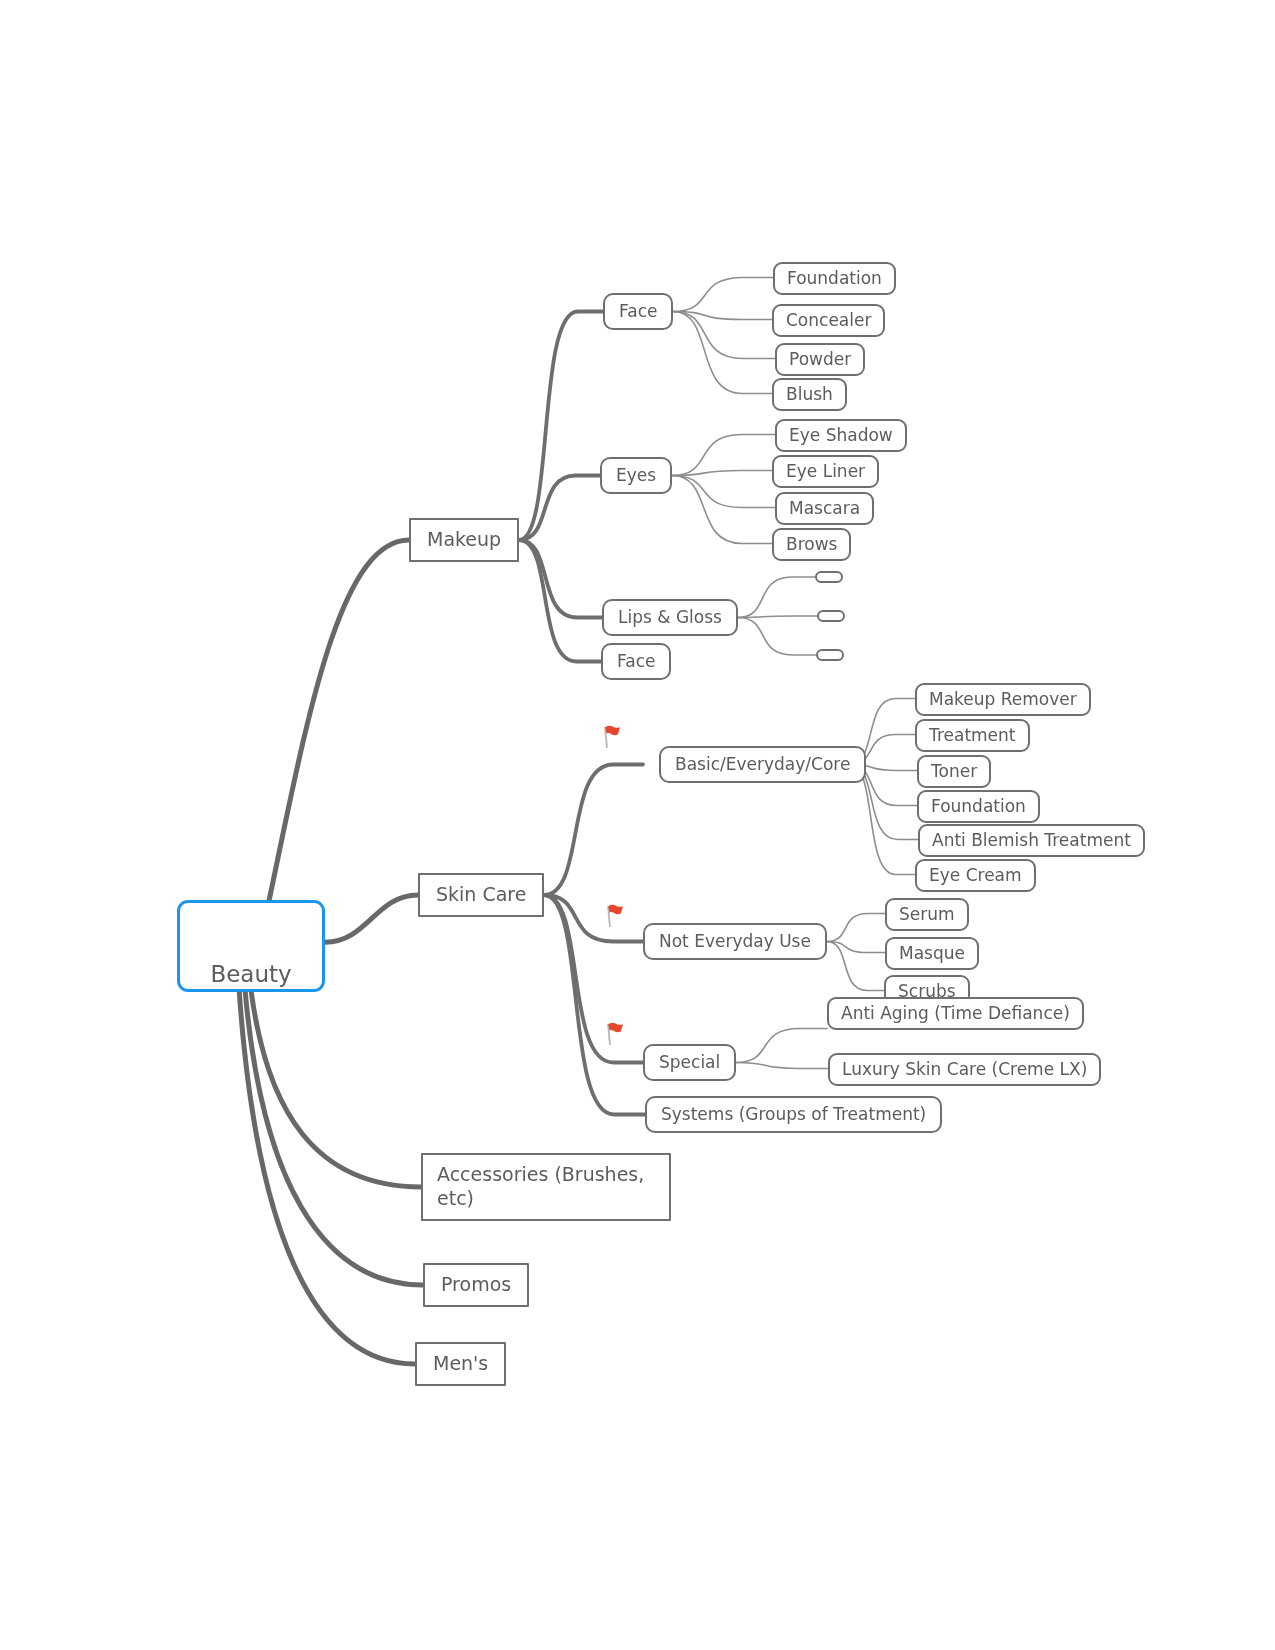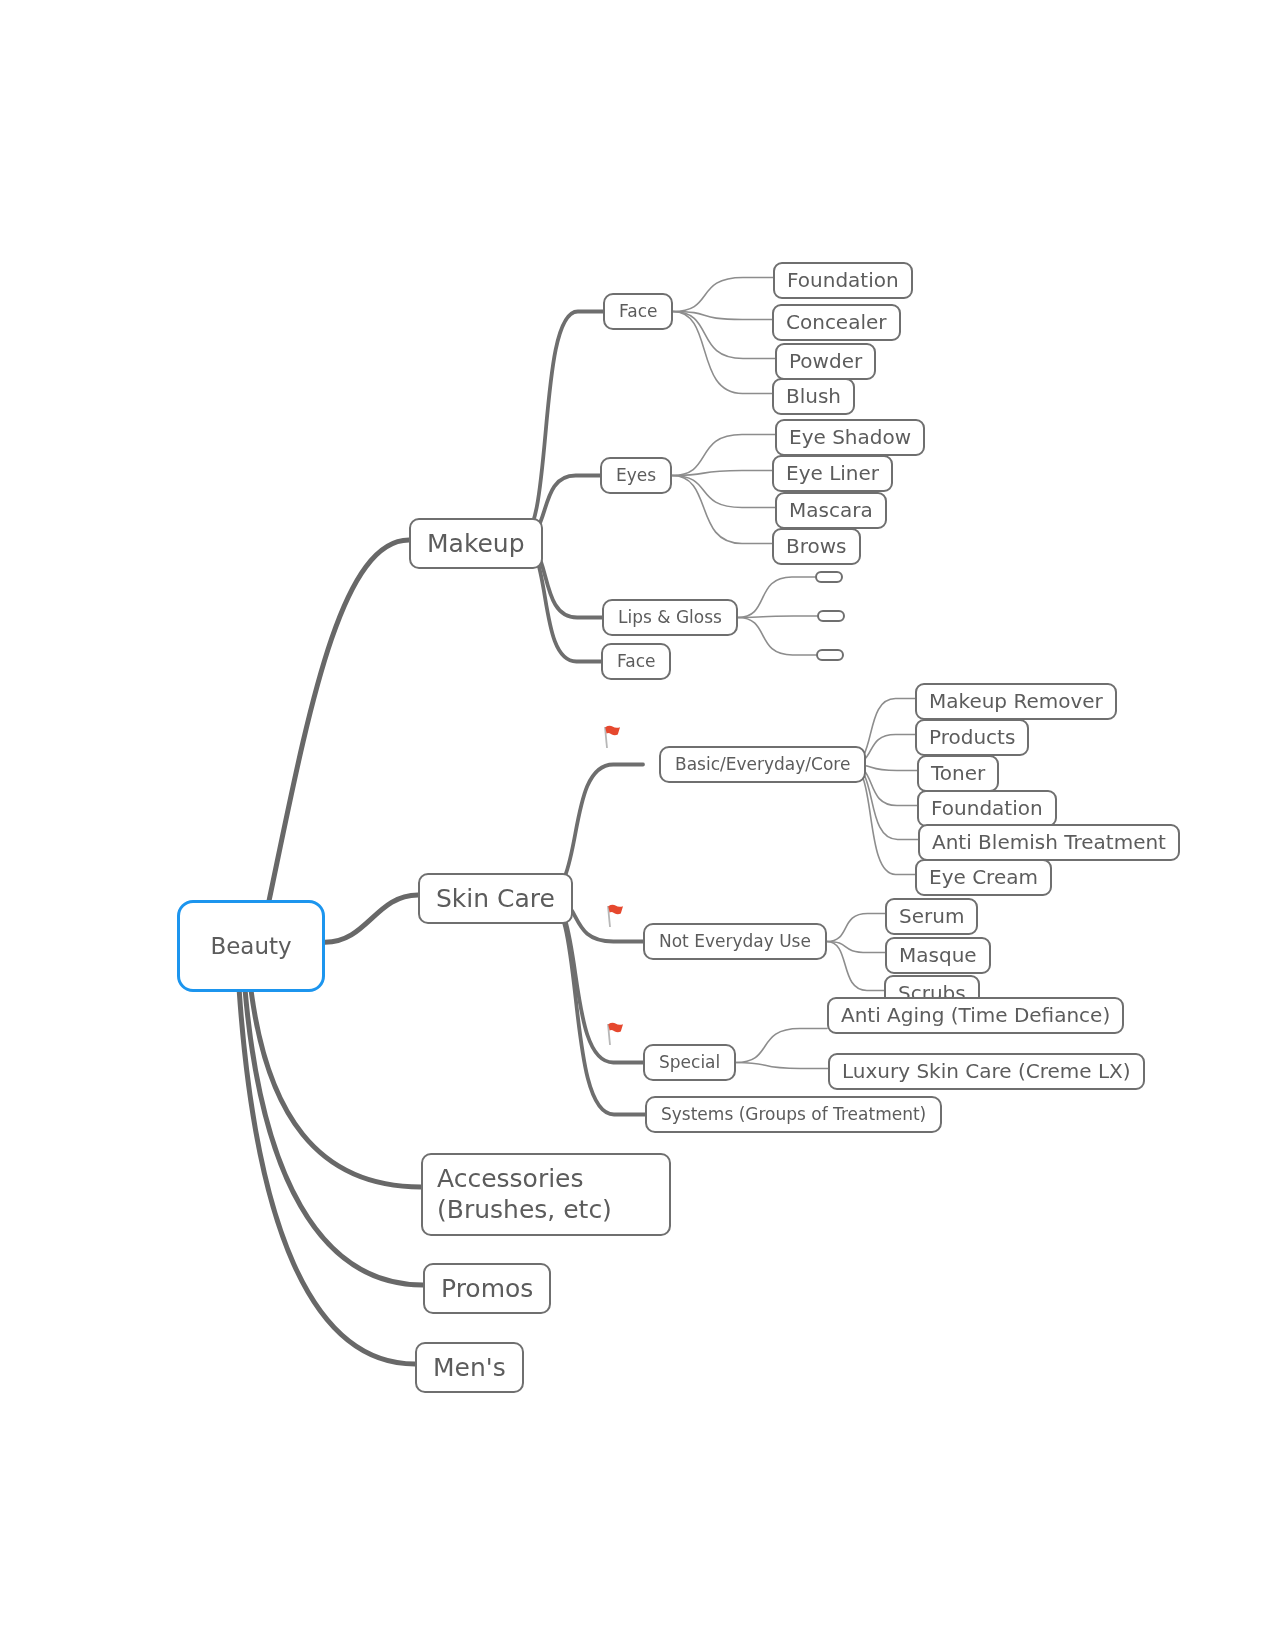--- a/index.html
+++ b/index.html
@@ -21,26 +21,26 @@
     background:#ffffff;
     border:2px solid #6f6f6f;
     border-radius:9px;
     color:#5c5c5c;
     display:flex; align-items:center; justify-content:center;
     white-space:nowrap;
     box-sizing:border-box;
     line-height:1.25;
   }
   .lvl0 {
-    border:3px solid #1c95ee; border-radius:16px;
-    font-size:23px; width:148px; height:92px;
-  }
-  .lvl1 { font-size:25px; padding:8px 16px; border-width:2.5px; border-radius:10px; }
+    border:3px solid #1c95ee; border-radius:11px;
+    font-size:23px; width:148px; height:92px;align-items:flex-end;
+  }
+  .lvl1 { font-size:19px; padding:8px 16px; border-width:2.5px; border-radius:1px; }
   .lvl2 { font-size:17px; padding:6px 14px; border-width:2.5px; border-radius:10px; }
-  .leaf { font-size:20px; padding:4px 12px; border-width:2px;  border-radius:9px; }
+  .leaf { font-size:17px; padding:4px 12px; border-width:2px;  border-radius:9px; }
   .wrap {
     white-space:normal; width:250px;
     justify-content:flex-start; text-align:left; align-items:flex-start;
     padding:8px 14px;
   }
   .flag { position:absolute; z-index:3; width:22px; height:26px; }
   .flag svg { width:100%; height:100%; display:block; }
 </style>
 </head>
 <body>
@@ -159,21 +159,21 @@
         <path d="M4.2 3.2 Q8.5 0.6 11.5 2.6 Q15 4.8 19 3.2 L16.8 10.6 Q13.4 12.2 10.4 10.2 Q7.4 8.2 5.6 9.4 Z" fill="#e6482e"></path>
       </svg>
   </span>
   <div class="node lvl2" id="n-basic" style="left:643px;top:746px;margin-left:16px;">
     <span>Basic/Everyday/Core</span>
   </div>
   <div class="node leaf" id="n-makeup-remover" style="left:915px;top:683px;">
     <span>Makeup Remover</span>
   </div>
   <div class="node leaf" id="n-cleanser" style="left:915px;top:719px;">
-    <span>Products</span>
+    <span>Treatment</span>
   </div>
   <div class="node leaf" id="n-toner" style="left:917px;top:755px;">
     <span>Toner</span>
   </div>
   <div class="node leaf" id="n-moisturizer" style="left:917px;top:790px;">
     <span>Foundation</span>
   </div>
   <div class="node leaf" id="n-anti-blemish" style="left:918px;top:824px;">
     <span>Anti Blemish Treatment</span>
   </div>

